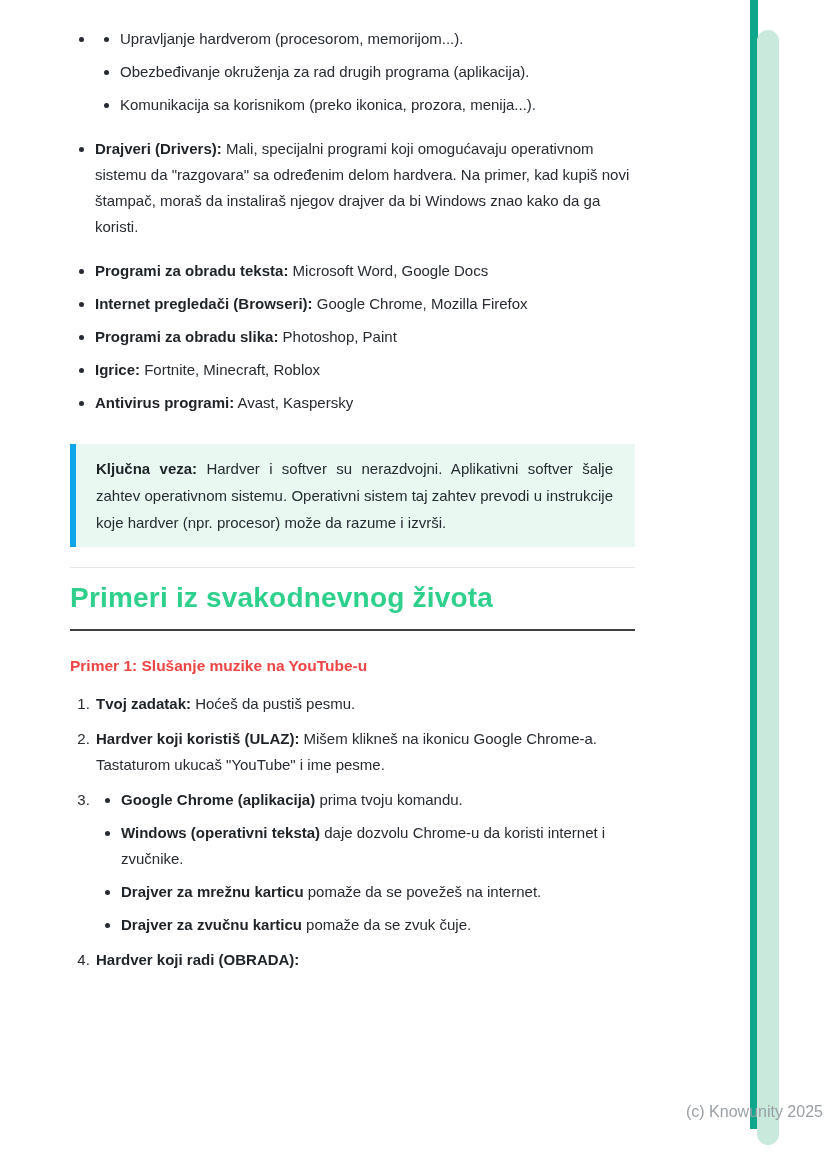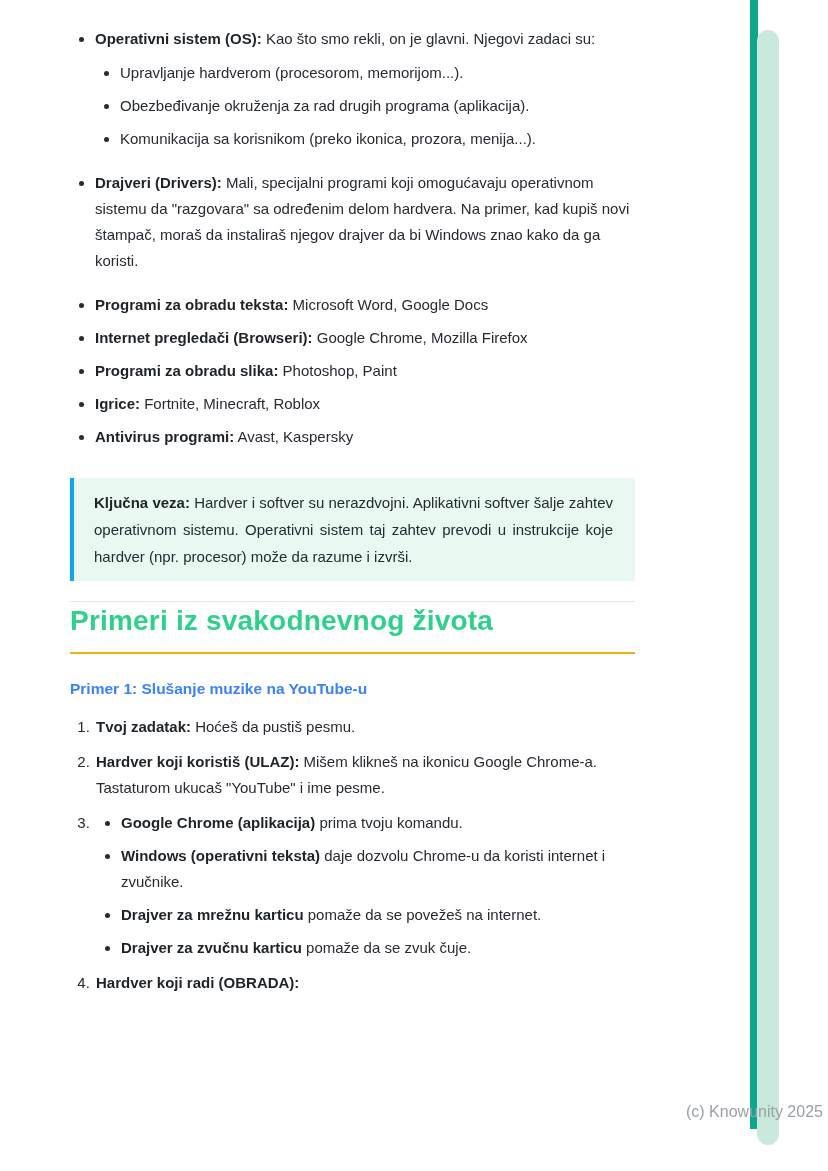--- a/index.html
+++ b/index.html
@@ -13,47 +13,46 @@
   ul.blist { list-style:disc outside; padding-left:25px; }
   ul.top-list > li { margin-bottom:18px; }
   ul.top-list > li > p { margin:0 0 8px; }
   ul.sub-list { list-style:disc outside; padding-left:25px; }
   ul.sub-list > li { margin-bottom:7px; }
   ul.sub-list > li:last-child { margin-bottom:0; }
   p.para { margin:16px 0; }
   ul.app-list { margin-top:16px; }
   ul.app-list > li { margin-bottom:7px; }
   .callout {
-    margin-top:28px; background:#e9f8f1; border-left:4px solid #0ea5e9;
+    margin-top:28px; background:#e9f8f1; border-left:6px solid #0ea5e9;
     padding:11px 22px 11px 20px;
   }
   .callout p { text-align:justify; line-height:27px; }
   hr.divider { margin-top:20px; border:none; border-top:1px solid #e5e8eb; height:0; }
   h1.heading {
-    margin-top:2px; font-size:28px; line-height:34px; font-weight:bold; color:#2fd08c;
-    padding-bottom:14px; border-bottom:2px solid #eab308; margin-bottom:22px; letter-spacing:0.2px;
+    margin-top:13px; font-size:28px; line-height:34px; font-weight:bold; color:#2fd08c;
+    padding-bottom:14px; border-bottom:2px solid #404040; margin-bottom:22px; letter-spacing:0.2px;
   }
-  p.example-title { font-size:15.5px; margin-bottom:12px; font-weight:bold; color:#3b82f6; }
+  p.example-title { font-size:15.5px; margin-bottom:12px; font-weight:bold; color:#ef4444; }
   ol.steps { list-style:decimal outside; padding-left:24px; }
   ol.steps > li { margin-bottom:9px; padding-left:2px; }
   ol.steps ul.sub-list { margin-top:9px; }
   .edge-strip { position:absolute; left:750px; top:0; width:8px; height:1129px; background:#0fa78c; }
   .edge-bar { position:absolute; left:757px; top:30px; width:22px; height:1115px; background:#c9e9dc; border-radius:11px; z-index:1; }
   .copyright { position:absolute; left:686px; top:1103px; font-size:16px; color:#9aa0a6; z-index:2; }
 </style>
 </head>
 <body>
 
 <div class="page">
 
   <div class="content">
 
     <ul class="blist top-list">
       <li>
-        <p><strong>Operativni sistem (OS):</strong><span> Kao što smo rekli, on je glavni. Njegovi zadaci su:</span></p>
         <ul class="sub-list">
           <li><span>Upravljanje hardverom (procesorom, memorijom...).</span></li>
           <li><span>Obezbeđivanje okruženja za rad drugih programa (aplikacija).</span></li>
           <li><span>Komunikacija sa korisnikom (preko ikonica, prozora, menija...).</span></li>
         </ul>
       </li>
       <li>
         <p><strong>Drajveri (Drivers):</strong><span> Mali, specijalni programi koji omogućavaju operativnom sistemu da "razgovara" sa određenim delom hardvera. Na primer, kad kupiš novi štampač, moraš da instaliraš njegov drajver da bi Windows znao kako da ga koristi.</span></p>
       </li>
     </ul>

